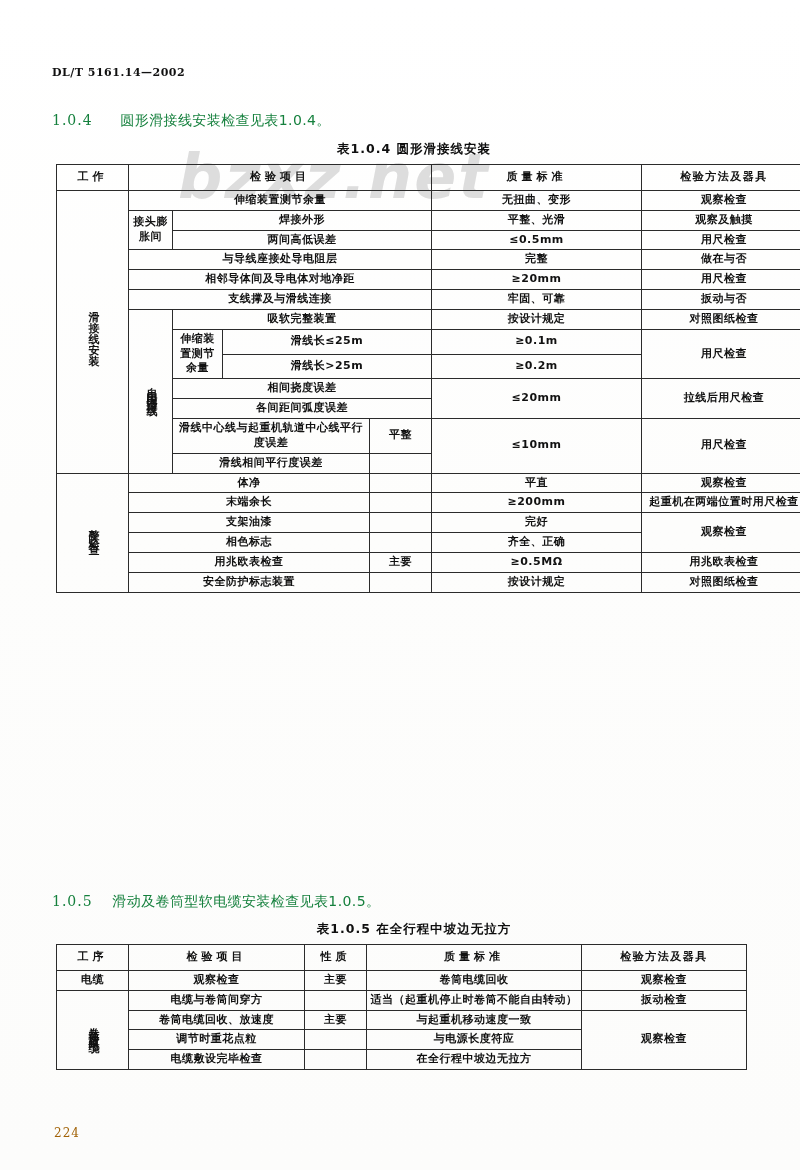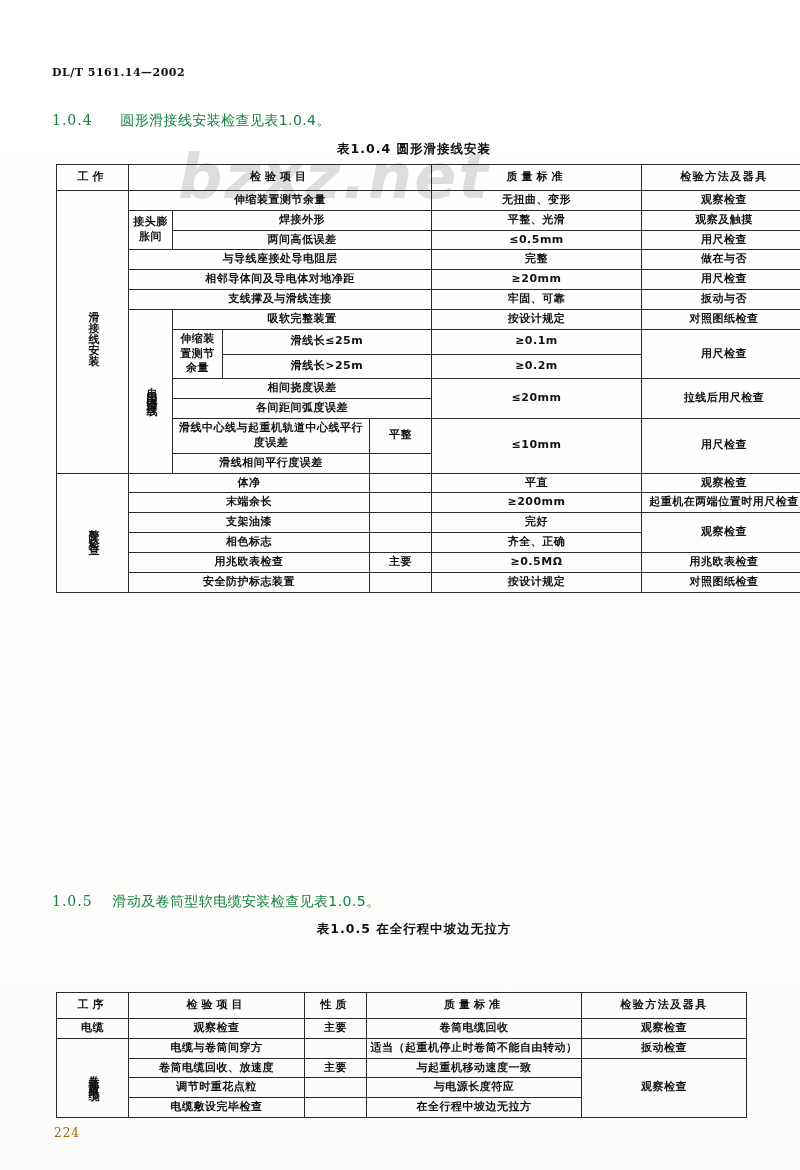--- a/index.html
+++ b/index.html
@@ -133,21 +133,21 @@
   .vtext-narrow {
     writing-mode: vertical-rl;
     text-orientation: upright;
     letter-spacing: 3px;
     display: inline-block;
     font-weight: 600;
   }
   .two-line { line-height: 1.5; margin-left: 37px; }
 
   #t104 { left: 56px; top: 164px; width: 690px; }
-  #t105 { left: 56px; top: 992px; width: 690px; }
+  #t105 { left: 56px; top: 944px; width: 690px; }
 
   .page-number {
     position: absolute;
     left: 54px;
     top: 1126px;
     font-size: 12px;
     font-family: "DejaVu Serif", "Liberation Serif", serif;
     letter-spacing: 1px;
     color: #a16207;
   }

